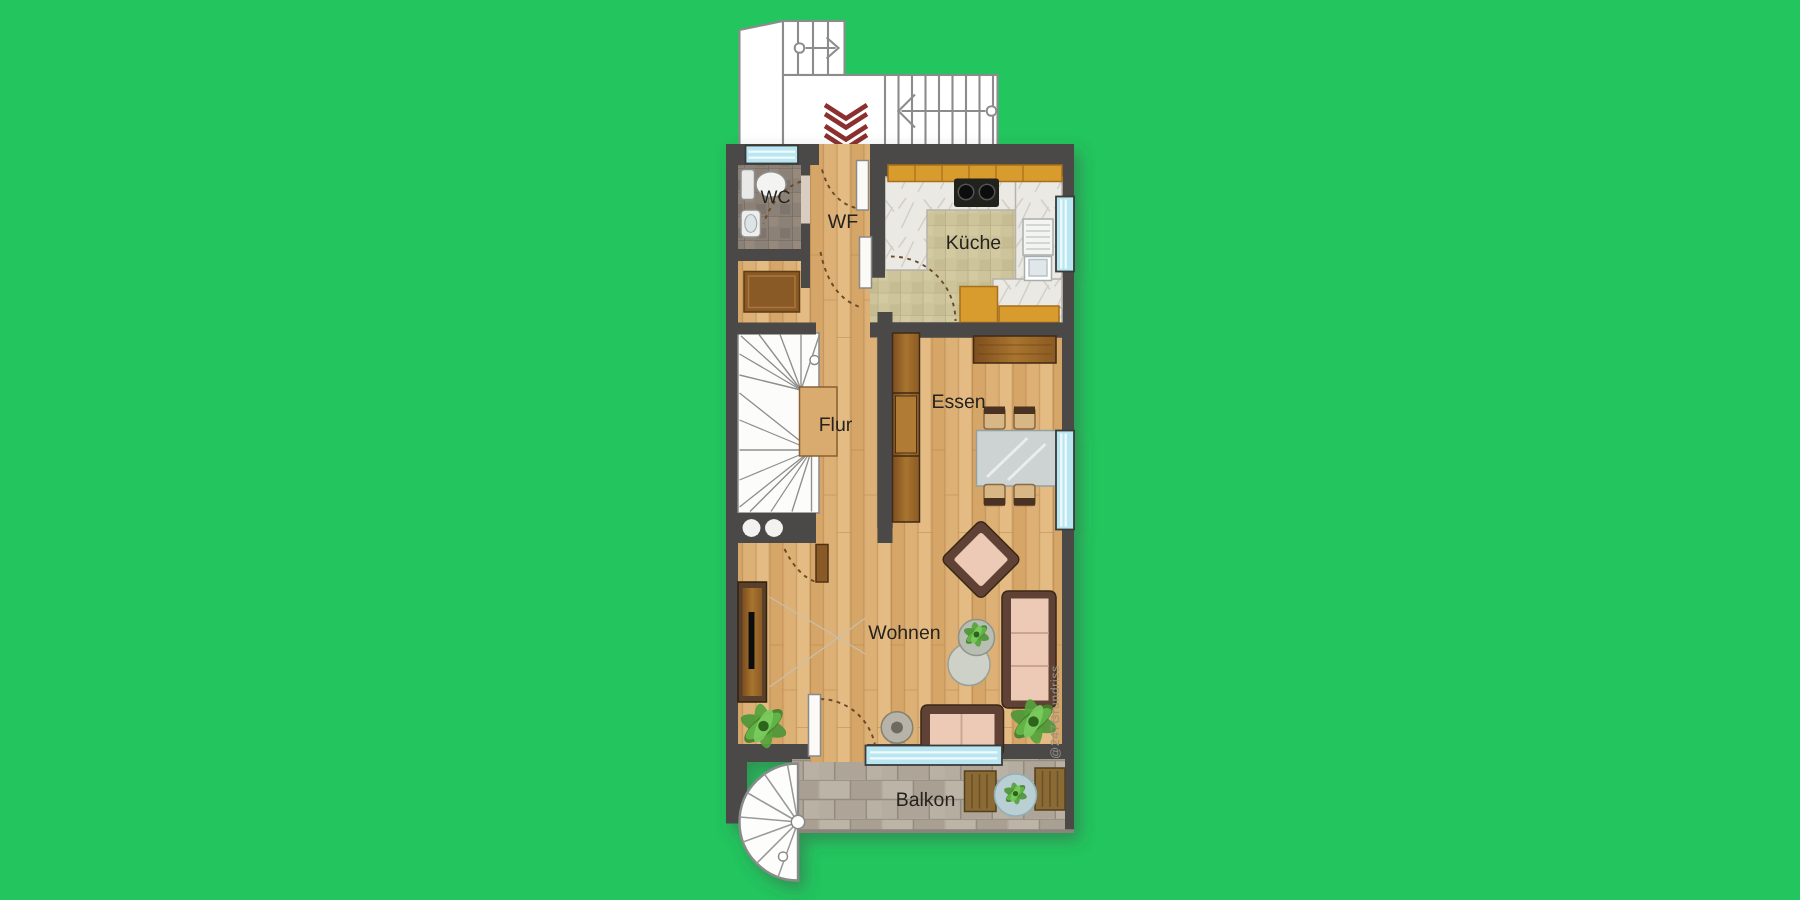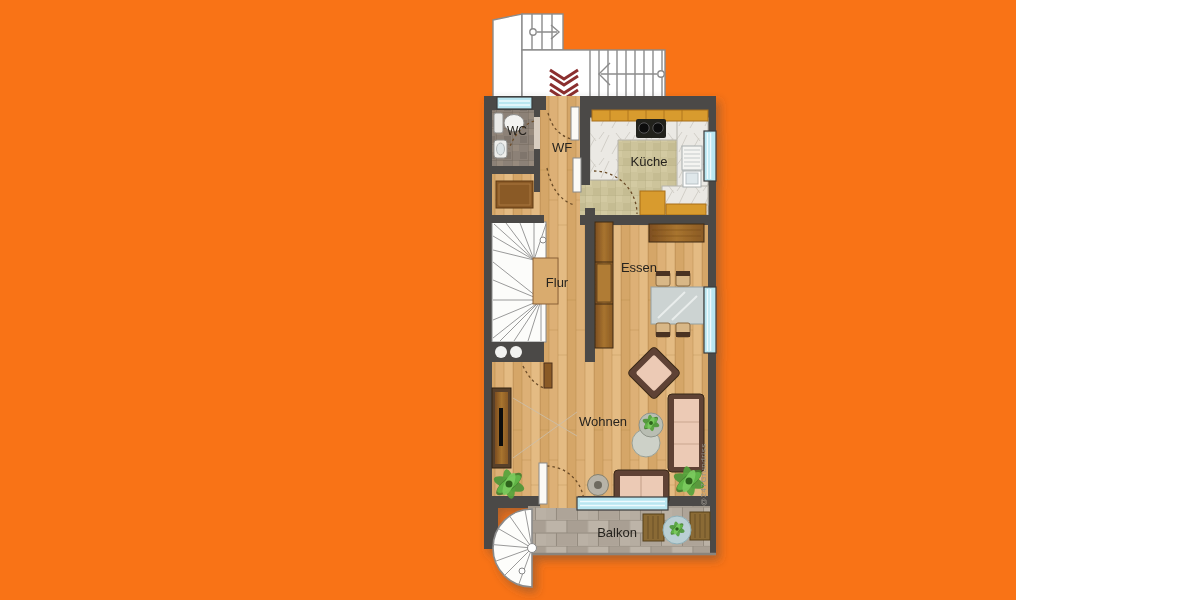--- a/index.html
+++ b/index.html
@@ -1,16 +1,16 @@
 <!DOCTYPE html>
 <html><head>
 <meta charset="utf-8">
 <style>
   html,body{margin:0;padding:0;background:#ffffff;}
-  .stage{position:relative;width:1016px;height:600px;background:#f97316;overflow:hidden;
+  .stage{position:relative;width:1200px;height:600px;background:#22c55e;overflow:hidden;
          font-family:"Liberation Sans",sans-serif;}
   svg{display:block;}
   .room-label{font-family:"Liberation Sans",sans-serif;font-size:13px;fill:#26231e;}
   .room-label.small{font-size:12px;}
   .wm{font-family:"Liberation Sans",sans-serif;font-size:8px;fill:#97938b;letter-spacing:.5px;}
 </style>
 </head>
 <body>
 
 <div class="stage">

